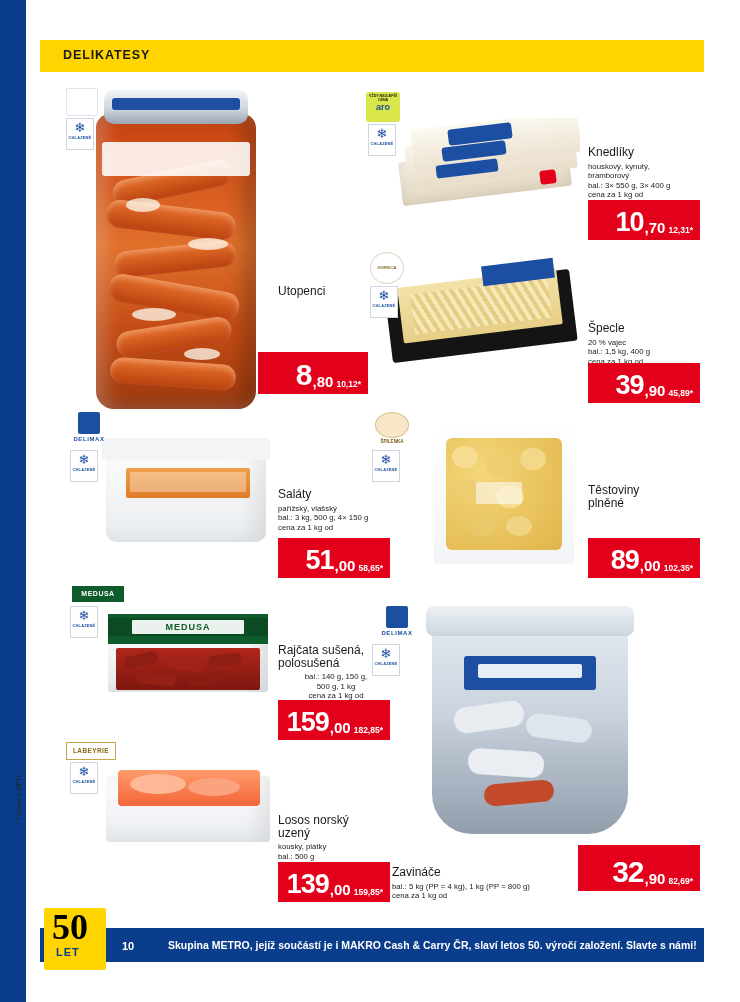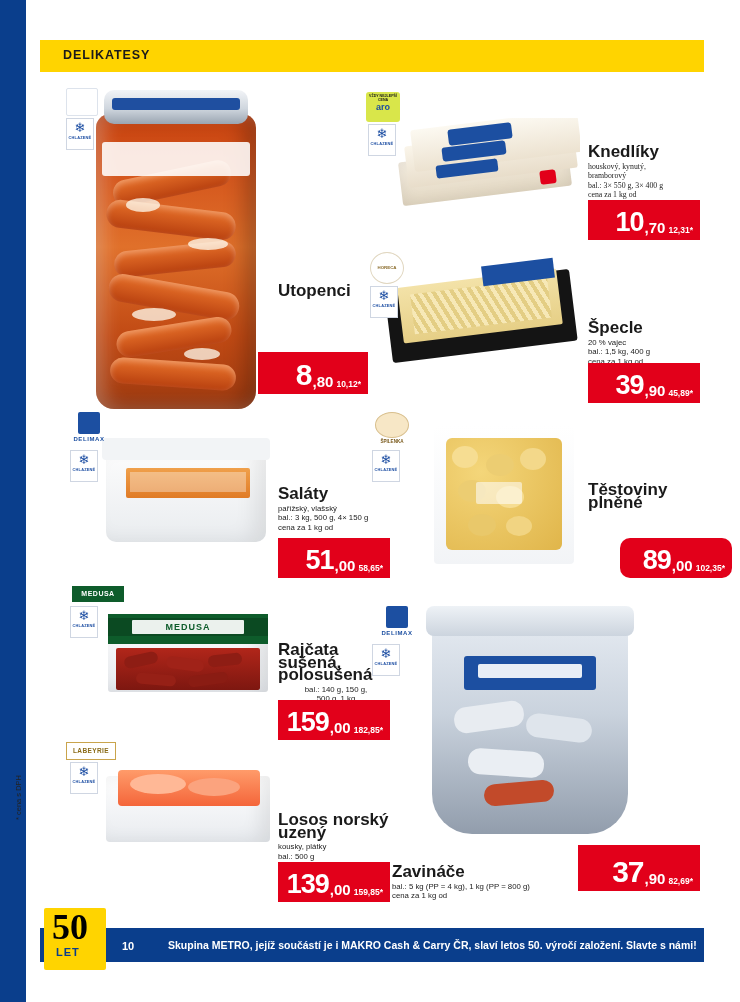--- a/index.html
+++ b/index.html
@@ -54,21 +54,21 @@
   }
   .anniv .num{
     position:absolute;left:8px;top:-2px;font-size:36px;font-weight:bold;color:#000000;
     font-family:"Liberation Serif", serif;
   }
   .anniv .let{
     position:absolute;left:12px;top:38px;font-size:11px;font-weight:bold;color:#0a3e8c;letter-spacing:1px;
   }
 
   
-  .prod-title{font-size:17px;font-weight:bold;line-height:12.5px;}
+  .prod-title{font-size:12px;font-weight:normal;line-height:12.5px;}
   .prod-desc{font-size:7.8px;line-height:9.6px;color:#222;margin-top:3px;}
 
   .price-box{
     position:absolute;background:#e2001a;color:#fff;
     display:flex;align-items:flex-end;justify-content:flex-end;
     box-shadow:0 0 0 0 #fff;
   }
   .price-main{
     font-size:30px;font-weight:bold;line-height:30px;letter-spacing:-1px;
     font-family:"Liberation Sans", sans-serif;
@@ -189,21 +189,21 @@
       <div style="font-size:3.6px;font-weight:bold;color:#1a1a1a;padding-top:2px;">VŽDY NEJLEPŠÍ CENA</div>
       <div style="font-size:9px;font-weight:bold;color:#1c4fa1;line-height:11px;">aro</div>
     </div>
     <div class="badge-chl" style="position:absolute;left:368px;top:124px;">
       <span class="sym">❄</span>
       <span class="lbl">CHLAZENÉ</span>
     </div>
 
     <div style="position:absolute;left:588px;top:146px;width:112px;">
       <div class="prod-title">Knedlíky</div>
-      <div class="prod-desc" style="white-space:pre-line;font-family:Liberation Serif, serif;">houskový, kynutý,
+      <div class="prod-desc" style="white-space:pre-line;">houskový, kynutý,
 bramborový
 bal.: 3× 550 g, 3× 400 g
 cena za 1 kg od</div>
     </div>
 
     <div class="price-box" style="left:588px;top:200px;width:112px;height:40px;">
       <div class="price-inner">
         <span class="price-main small">10</span>
         <span class="price-dec">,70</span>
         <span class="price-alt">12,31*</span>
@@ -295,21 +295,21 @@
     <div class="badge-chl" style="position:absolute;left:372px;top:450px;">
       <span class="sym">❄</span>
       <span class="lbl">CHLAZENÉ</span>
     </div>
 
     <div style="position:absolute;left:588px;top:484px;width:112px;">
       <div class="prod-title" style="white-space:pre-line;">Těstoviny
 plněné</div>
     </div>
 
-    <div class="price-box" style="left:620px;top:538px;width:112px;height:40px;border-radius:10px;">
+    <div class="price-box" style="left:588px;top:538px;width:112px;height:40px;">
       <div class="price-inner">
         <span class="price-main small">89</span>
         <span class="price-dec">,00</span>
         <span class="price-alt">102,35*</span>
       </div>
     </div>
   </div>
 
   <div>
     <div class="photo" style="left:96px;top:592px;width:180px;height:120px;">
@@ -399,21 +399,21 @@
     </div>
 
     <div style="position:absolute;left:392px;top:866px;width:180px;">
       <div class="prod-title">Zavináče</div>
       <div class="prod-desc" style="white-space:pre-line;">bal.: 5 kg (PP = 4 kg), 1 kg (PP = 800 g)
 cena za 1 kg od</div>
     </div>
 
     <div class="price-box" style="left:578px;top:845px;width:122px;height:46px;">
       <div class="price-inner">
-        <span class="price-main">37</span>
+        <span class="price-main">32</span>
         <span class="price-dec">,90</span>
         <span class="price-alt">82,69*</span>
       </div>
     </div>
   </div>
 
   <div class="bottom-bar"></div>
   <div class="anniv">
     <span class="num">50</span>
     <span class="let">LET</span>

